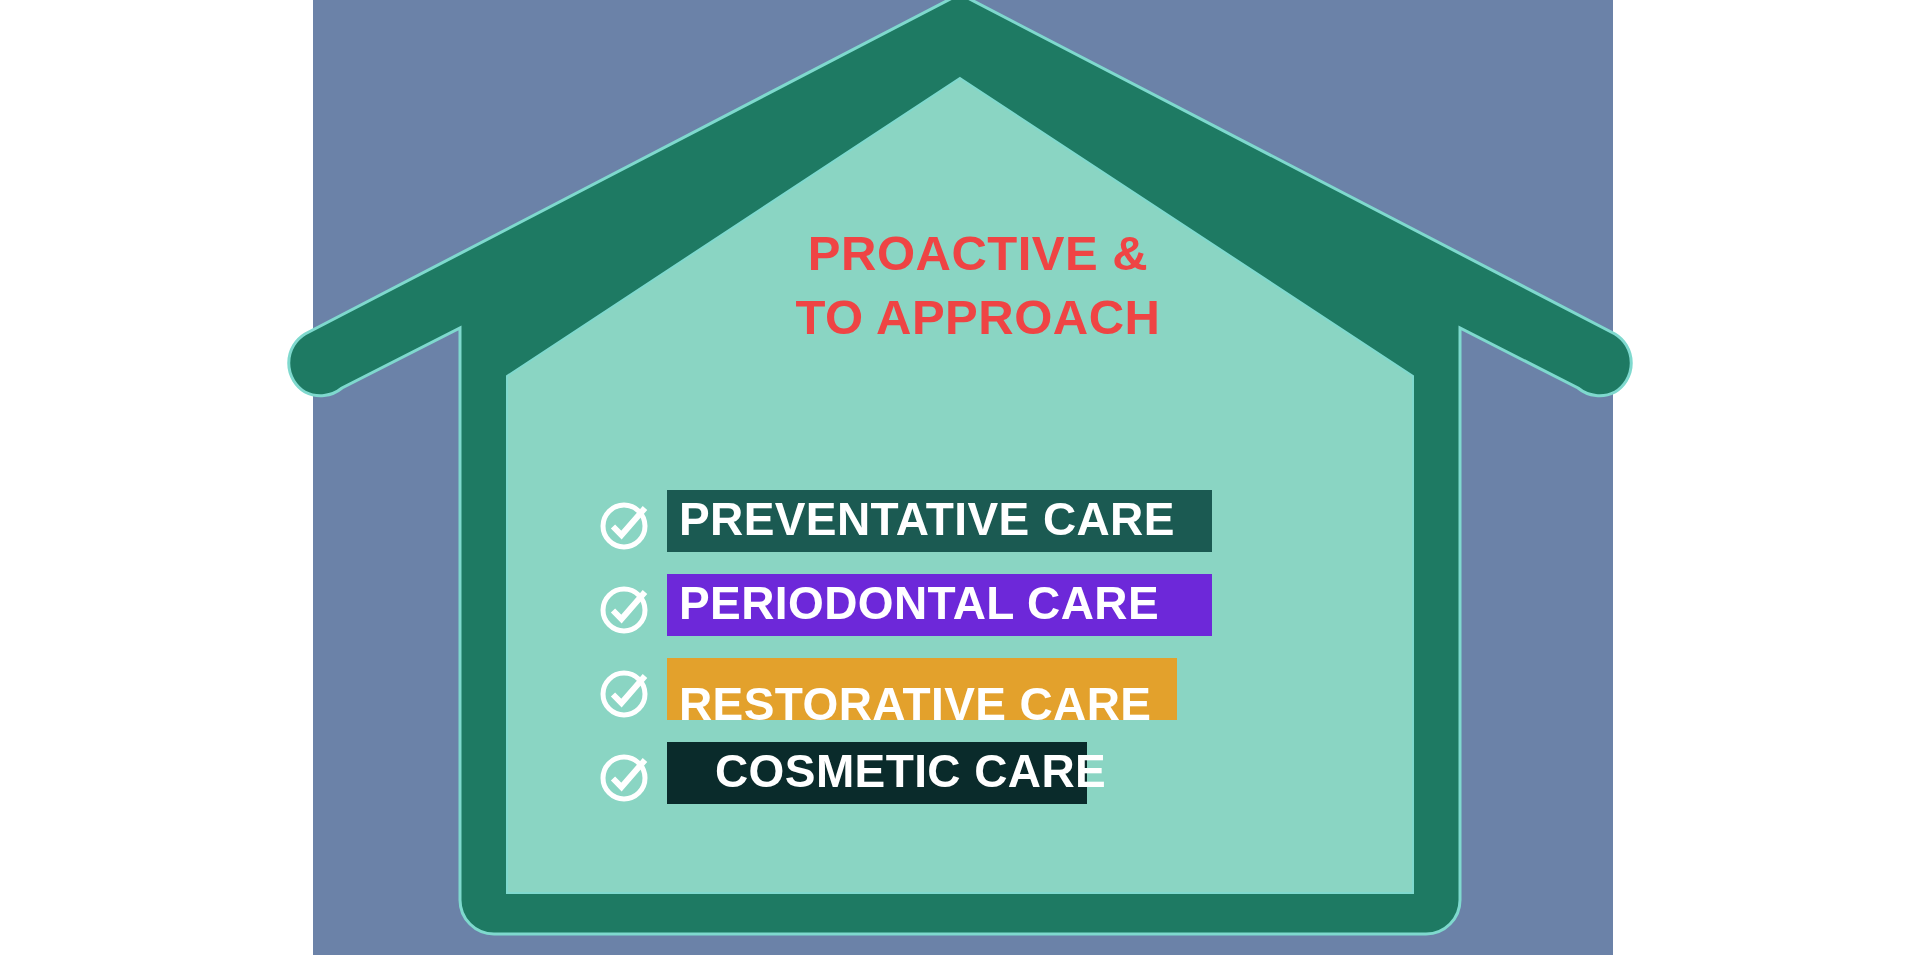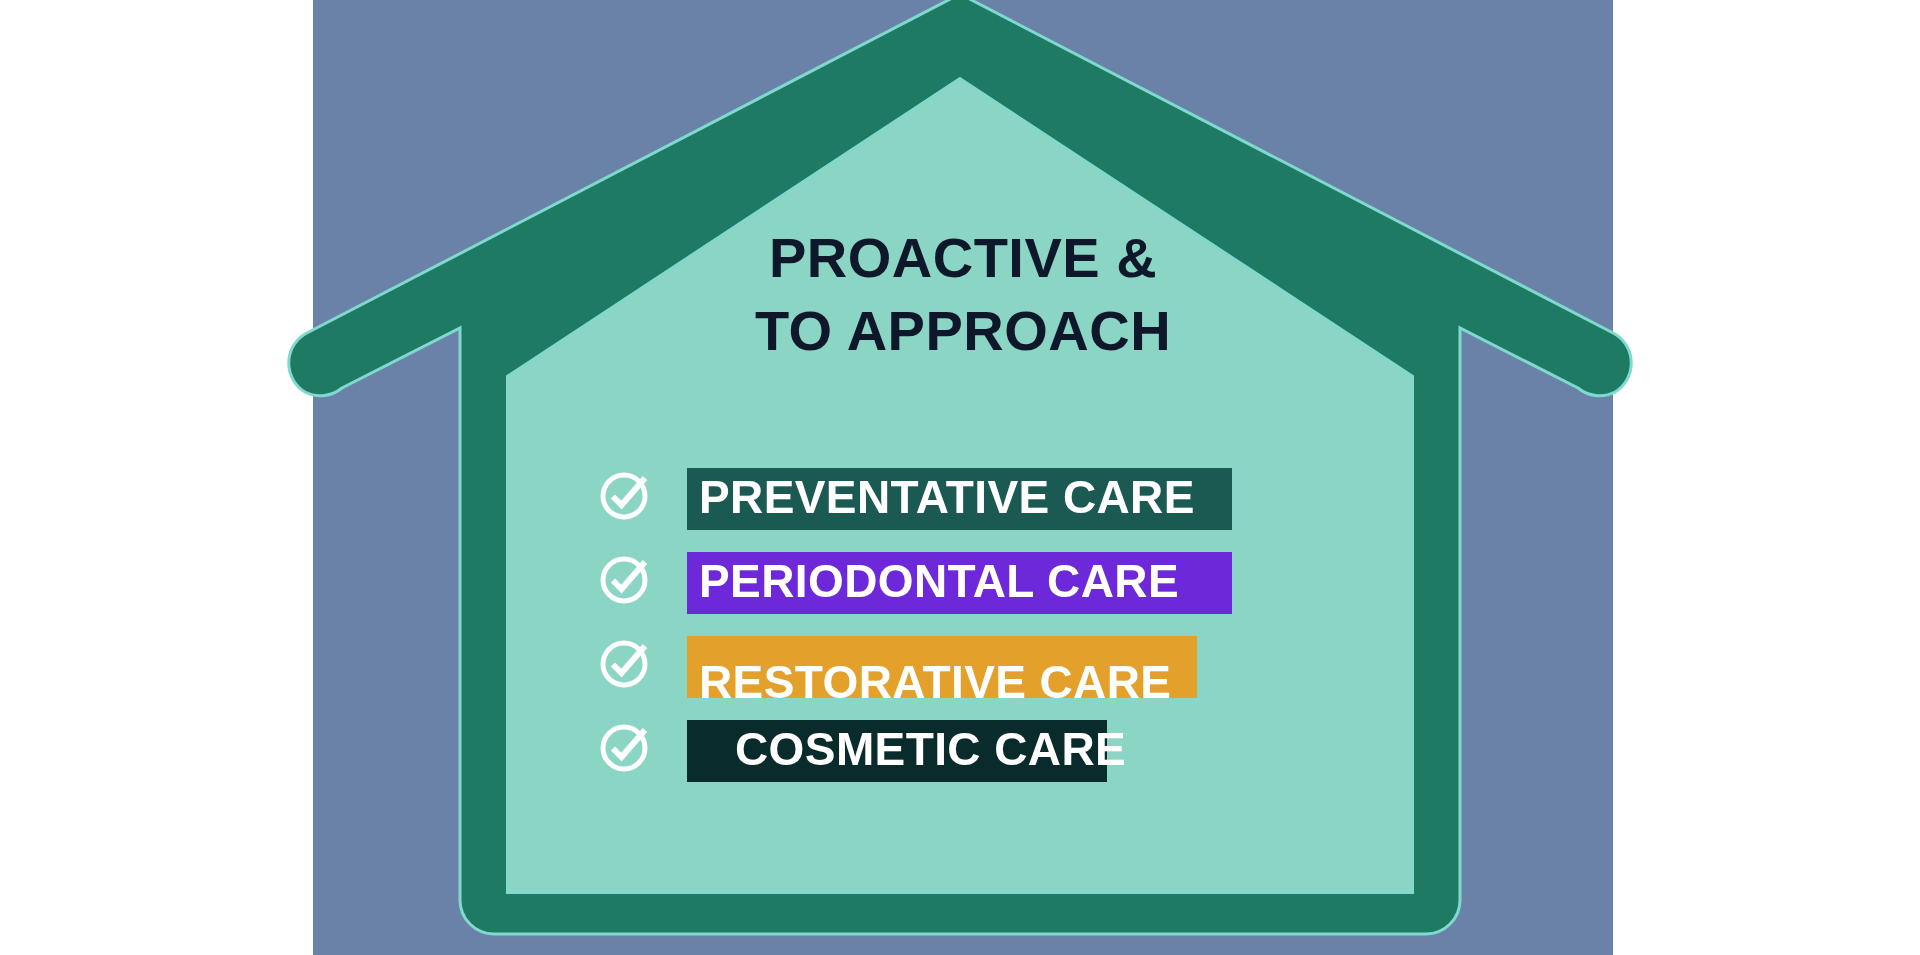--- a/index.html
+++ b/index.html
@@ -45,46 +45,45 @@
     position: absolute;
     left: 313px;
     top: 0;
     width: 1300px;
     height: 955px;
     display: block;
   }
 
   .title-block {
     position: absolute;
-    left: 0;
+    left: 15px;
     top: 222px;
     width: 1300px;
     text-align: center;
-    color: #0f172a;
+    color: #ef4444;
     font-weight: bold;
-    font-size: 56px;
+    font-size: 49px;
     line-height: 1.30;
     letter-spacing: 0.5px;
   }
   .title-line { display: block; white-space: nowrap; }
 
   .list {
     position: absolute;
     left: 0;
     top: 468px;
     width: 1300px;
   }
 
   .list-item {
     display: flex;
-    align-items: flex-start;
+    align-items: flex-end;
     height: 84px;
     padding-left: 286px;
     box-sizing: border-box;
-    gap: 20px;
   }
 
   .check-icon {
     width: 54px;
     height: 54px;
     flex: 0 0 54px;
     display: block;
     margin-right: 14px;
   }
 

